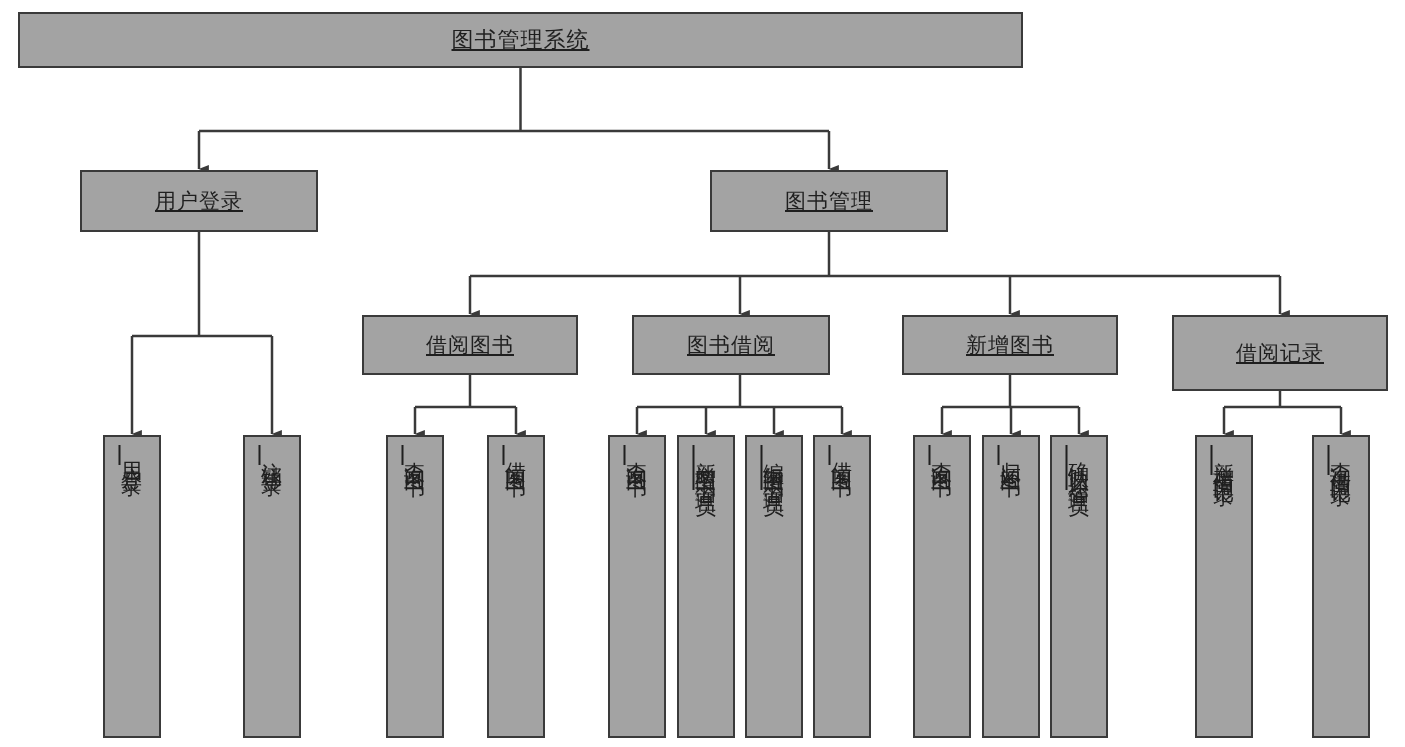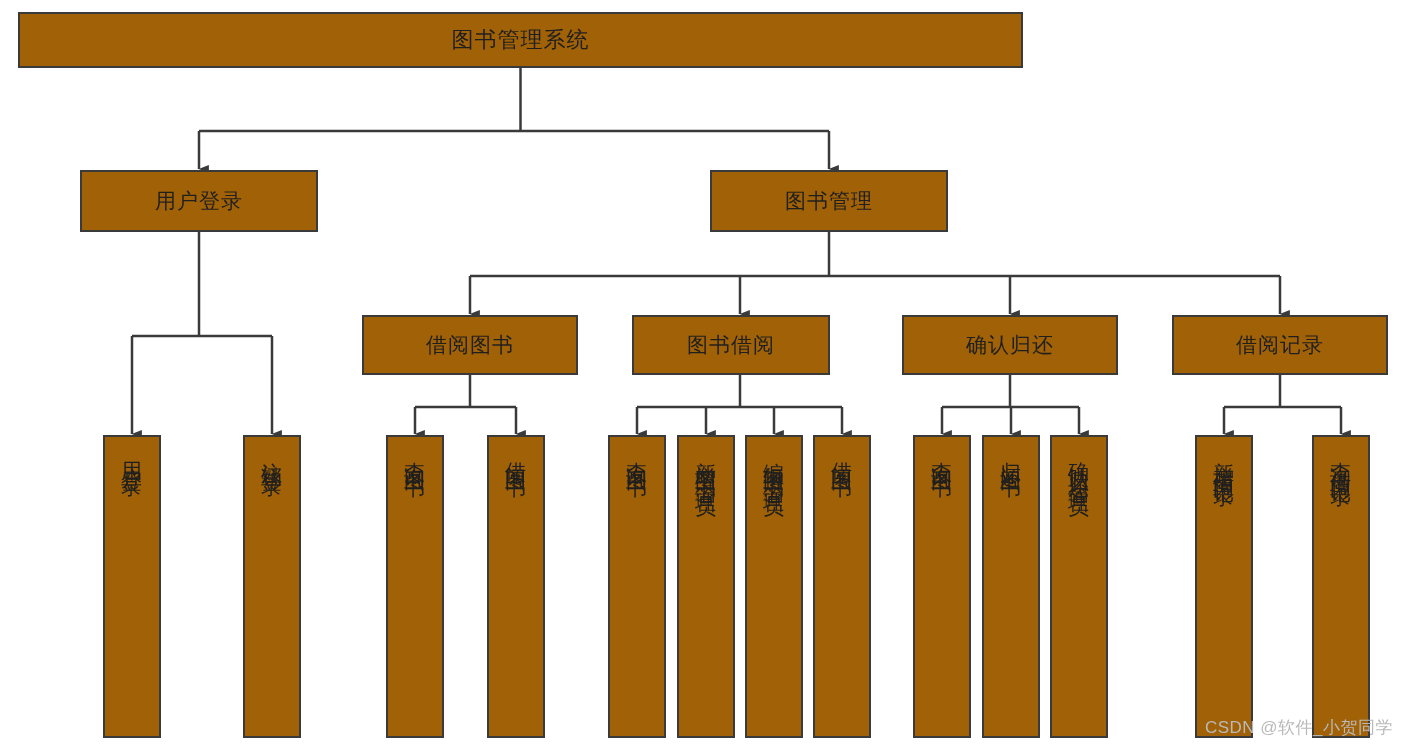--- a/index.html
+++ b/index.html
@@ -22,25 +22,26 @@
     left: 0;
     top: 0;
     width: 1405px;
     height: 747px;
     pointer-events: none;
   }
   .node {
     position: absolute;
     box-sizing: border-box;
     border: 2.5px solid #3a3a3a;
-    background: #a16207;
+    background: #a3a3a3;
     display: flex;
     align-items: center;
     justify-content: center;
     color: #1f1f1f;
+    text-decoration: underline;
   }
   .node .label {
     display: block;
     text-align: center;
     line-height: 1.18;
     color: #1f1f1f;
   }
   
   .node.h .label {
     font-size: 21px;
@@ -132,23 +133,23 @@
       <div class="node h" style="left: 710px; top: 170px; width: 238px; height: 62px; justify-content: center;">
         <span class="label">图书管理</span>
       </div>
       <div class="node h" style="left: 362px; top: 315px; width: 216px; height: 60px;">
         <span class="label">借阅图书</span>
       </div>
       <div class="node h" style="left: 632px; top: 315px; width: 198px; height: 60px;">
         <span class="label">图书借阅</span>
       </div>
       <div class="node h" style="left: 902px; top: 315px; width: 216px; height: 60px;">
-        <span class="label">确认归还</span>
+        <span class="label">新增图书</span>
       </div>
-      <div class="node h" style="left: 1172px; top: 315px; width: 216px; height: 60px; align-items: center;">
+      <div class="node h" style="left: 1172px; top: 315px; width: 216px; height: 76px; align-items: center;">
         <span class="label">借阅记录</span>
       </div>
       <div class="node v" style="left: 103px; top: 435px; width: 58px; height: 303px;">
         <span class="label">用户登录</span>
       </div>
       <div class="node v" style="left: 243px; top: 435px; width: 58px; height: 303px;">
         <span class="label">注销登录</span>
       </div>
       <div class="node v" style="left: 386px; top: 435px; width: 58px; height: 303px;">
         <span class="label">查询图书</span>
@@ -178,14 +179,13 @@
         <span class="label">确认归还（管理员）</span>
       </div>
       <div class="node v" style="left: 1195px; top: 435px; width: 58px; height: 303px;">
         <span class="label">新增借阅记录</span>
       </div>
       <div class="node v" style="left: 1312px; top: 435px; width: 58px; height: 303px;">
         <span class="label">查询借阅记录</span>
       </div>
     </div>
 
-  <div id="watermark">CSDN @软件_小贺同学</div>
 </div>
 
 </body></html>

